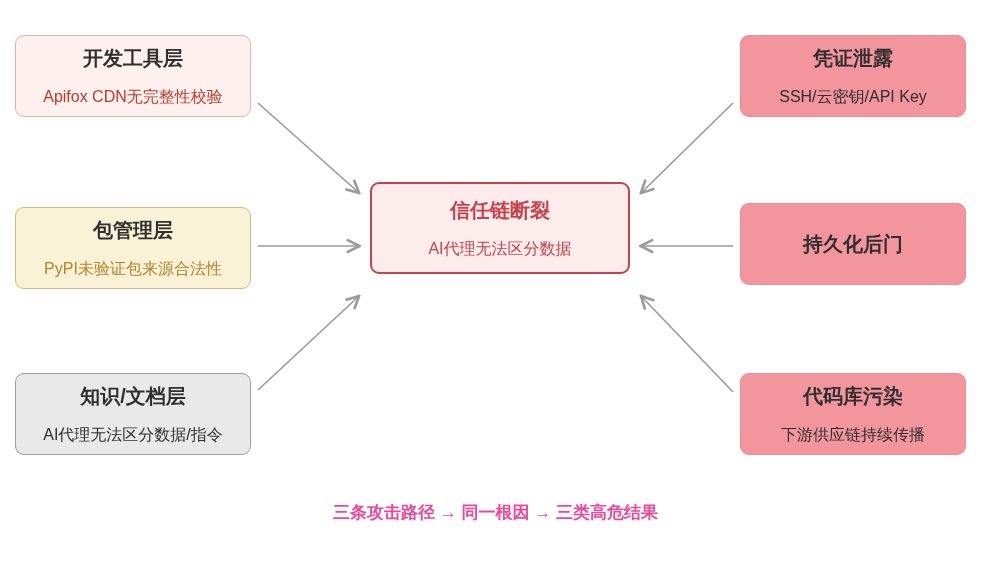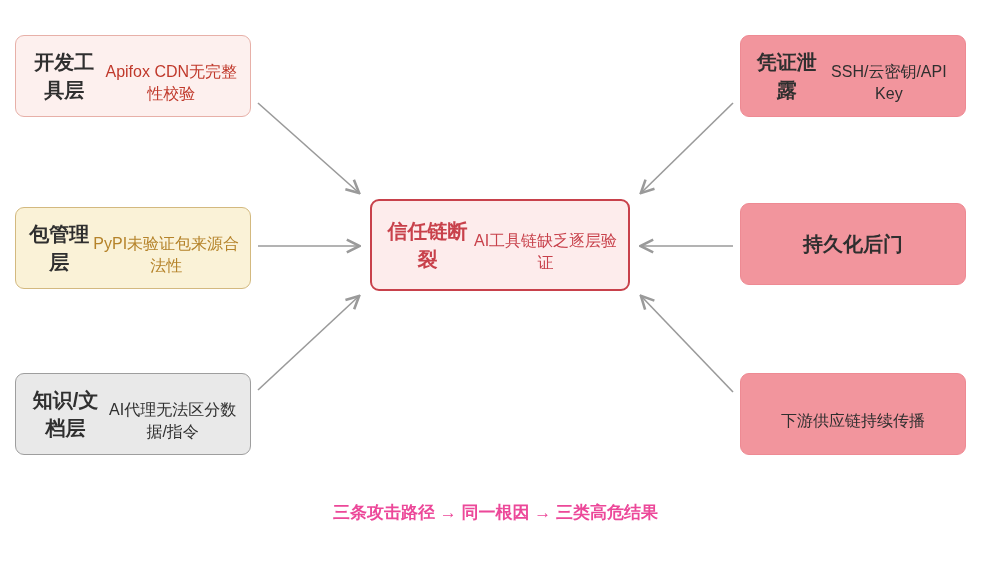--- a/index.html
+++ b/index.html
@@ -4,38 +4,38 @@
 <style>
   html,body{margin:0;padding:0;}
   body{
     width:991px;height:561px;background:#ffffff;position:relative;overflow:hidden;
     font-family:"Liberation Sans","DejaVu Sans",sans-serif;
   }
   .stage{position:absolute;inset:0;}
   svg.arrows{position:absolute;left:0;top:0;z-index:1;}
   .node{
     position:absolute;z-index:2;border-radius:9px;box-sizing:border-box;
-    display:flex;flex-direction:row;align-items:center;justify-content:center;
+    display:flex;flex-direction:column;align-items:center;justify-content:center;
     text-align:center;padding:8px 10px;
   }
   .node .title{font-size:20px;font-weight:bold;color:var(--text-dark,#2f2f2f);line-height:1.4;}
   .node .subtitle{font-size:16px;color:var(--text-dark,#2f2f2f);line-height:1.35;margin-top:14px;}
 
   #dev-tools{left:15px;top:35px;width:236px;height:82px;
     background:var(--dev-tools-bg,#fdf0ee);border:1px solid var(--dev-tools-border,#e7b0a8);}
   #dev-tools .subtitle{color:var(--dev-tools-subtitle,#c0392b);}
 
   #pkg-mgmt{left:15px;top:207px;width:236px;height:82px;
     background:var(--pkg-bg,#faf2d7);border:1px solid var(--pkg-border,#d3b97f);}
   #pkg-mgmt .subtitle{color:var(--pkg-subtitle,#b5832a);}
 
   #knowledge-docs{left:15px;top:373px;width:236px;height:82px;
     background:var(--knowledge-bg,#e9e9e9);border:1px solid var(--knowledge-border,#9e9e9e);}
 
-  #root-cause{left:370px;top:199px;width:260px;height:92px;
+  #root-cause{left:370px;top:182px;width:260px;height:92px;
     background:var(--center-bg,#fdecec);border:2px solid var(--center-border,#c8414b);}
   #root-cause .title,#root-cause .subtitle{color:var(--center-text,#c8414b);}
 
   .result{background:var(--result-bg,#f2959d);border:1px solid var(--result-border,#ee8a93);}
   #credential-leak{left:740px;top:35px;width:226px;height:82px;}
   #persistent-backdoor{left:740px;top:203px;width:226px;height:82px;}
   #repo-pollution{left:740px;top:373px;width:226px;height:82px;}
 
   .caption{
     position:absolute;left:0;top:501px;width:100%;z-index:2;text-align:center;
@@ -71,31 +71,32 @@
     <div class="subtitle">PyPI未验证包来源合法性</div>
   </div>
 
   <div class="node" id="knowledge-docs">
     <div class="title">知识/文档层</div>
     <div class="subtitle">AI代理无法区分数据/指令</div>
   </div>
 
   <div class="node" id="root-cause">
     <div class="title">信任链断裂</div>
-    <div class="subtitle">AI工具链缺乏逐层验证</div>
+    <div class="subtitle">AI代理无法区分数据</div>
   </div>
 
   <div class="node result" id="credential-leak">
     <div class="title">凭证泄露</div>
     <div class="subtitle">SSH/云密钥/API Key</div>
   </div>
 
   <div class="node result" id="persistent-backdoor">
     <div class="title">持久化后门</div>
   </div>
 
   <div class="node result" id="repo-pollution">
+    <div class="title">代码库污染</div>
     <div class="subtitle">下游供应链持续传播</div>
   </div>
 
   <div class="caption">三条攻击路径 → 同一根因 → 三类高危结果</div>
 
 </div>
 
 </body></html>

